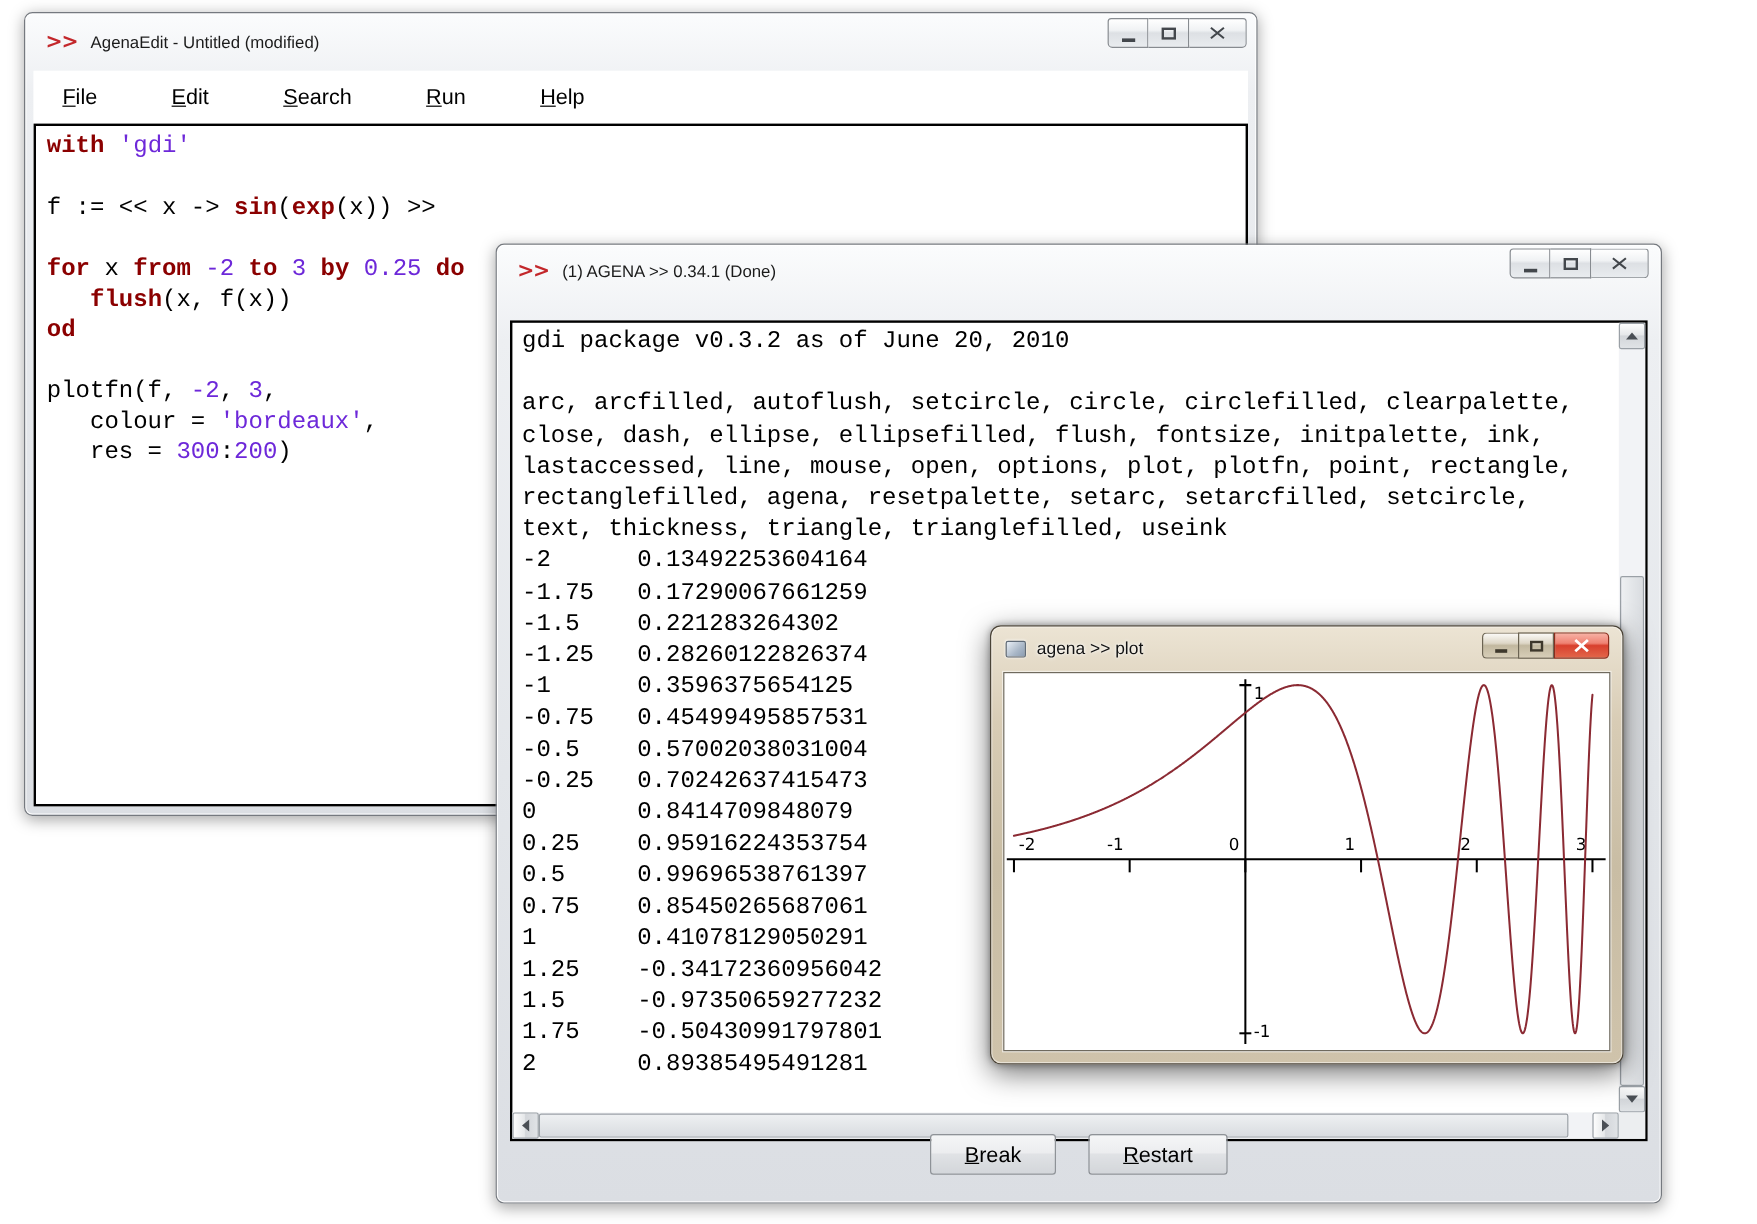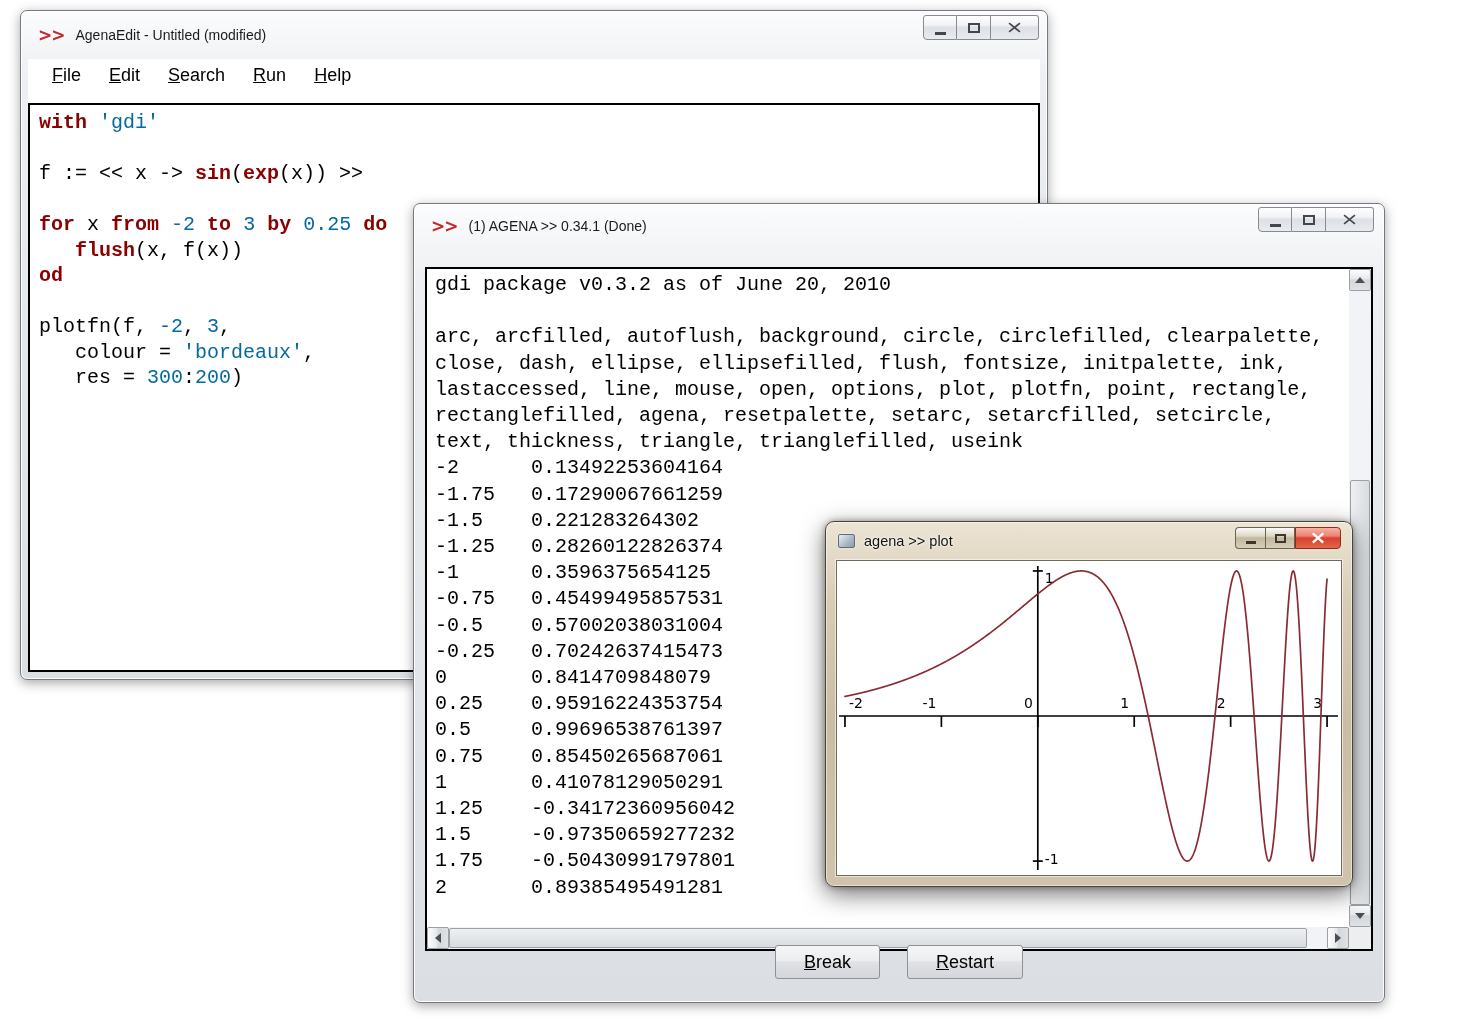--- a/index.html
+++ b/index.html
@@ -33,28 +33,28 @@
     background:linear-gradient(180deg,#ffffff,#f0f2f4 40%,#dde0e4 50%,#e9ecef 100%);
     display:flex; align-items:center; justify-content:center; color:#43474c;
   }
   .capbtn:first-child { border-left-width:1px; border-radius:3px 0 0 4px; }
   .capbtn:last-child  { border-radius:0 3px 4px 0; width:48px; }
   .gl-min { width:11px; height:3px; background:currentColor; margin-top:11px; }
   .gl-max { width:12px; height:10px; border:2px solid currentColor; }
 
   
   .client1 { position:absolute; left:7px; right:7px; top:48px; bottom:7px; background:#ffffff; }
-  .menubar { height:44px; display:flex; padding-left:10px; background:#ffffff; }
+  .menubar { height:44px; display:flex; align-items:center; padding-left:10px; background:#ffffff;gap:34px; }
   .menu-item { font-size:18px; color:#000; padding:6px 14px; }
   .editor { position:absolute; left:0; right:0; top:44px; bottom:0; border:2px solid #000; background:#fff;
             padding:5px 9px; font-family:"Liberation Mono",monospace; font-size:20px; line-height:25.5px;
             overflow:hidden; }
   .code-line { white-space:pre; }
   .c-k { color:#8b0000; font-weight:bold; }
-  .c-s { color:#0369a1; }
+  .c-s { color:#6d28d9; }
   .c-p { color:#000000; }
 
   
   .termbox { position:absolute; left:11px; right:11px; top:44px; height:684px; border:2px solid #000; background:#fff;margin-top:19px; }
   .termtext { position:absolute; left:0; top:0; right:22px; bottom:22px; padding:3px 8px; overflow:hidden;
               font-family:"Liberation Mono",monospace; font-size:20px; line-height:26.2px; color:#000; }
   .term-line { white-space:pre; }
   .vscroll { position:absolute; top:0; right:0; bottom:22px; width:22px; background:#f2f3f6; }
   .hscroll { position:absolute; left:0; right:22px; bottom:0; height:22px; background:#f2f3f6; }
   .corner  { position:absolute; right:0; bottom:0; width:22px; height:22px; background:#eceef0; }
@@ -163,21 +163,21 @@
       <svg viewBox="0 0 12 10" width="13" height="11">
           <path d="M1 1 L11 9 M11 1 L1 9" stroke="currentColor" stroke-width="1.6" fill="none"></path>
         </svg>
     </div>
   </div>
 
   <div class="termbox">
     <div class="termtext">
         <div class="term-line">gdi package v0.3.2 as of June 20, 2010</div>
         <div class="term-line">&nbsp;</div>
-        <div class="term-line">arc, arcfilled, autoflush, background, circle, circlefilled, clearpalette,</div>
+        <div class="term-line">arc, arcfilled, autoflush, setcircle, circle, circlefilled, clearpalette,</div>
         <div class="term-line">close, dash, ellipse, ellipsefilled, flush, fontsize, initpalette, ink,</div>
         <div class="term-line">lastaccessed, line, mouse, open, options, plot, plotfn, point, rectangle,</div>
         <div class="term-line">rectanglefilled, agena, resetpalette, setarc, setarcfilled, setcircle,</div>
         <div class="term-line">text, thickness, triangle, trianglefilled, useink</div>
         <div class="term-line">-2      0.13492253604164</div>
         <div class="term-line">-1.75   0.17290067661259</div>
         <div class="term-line">-1.5    0.221283264302</div>
         <div class="term-line">-1.25   0.28260122826374</div>
         <div class="term-line">-1      0.3596375654125</div>
         <div class="term-line">-0.75   0.45499495857531</div>

